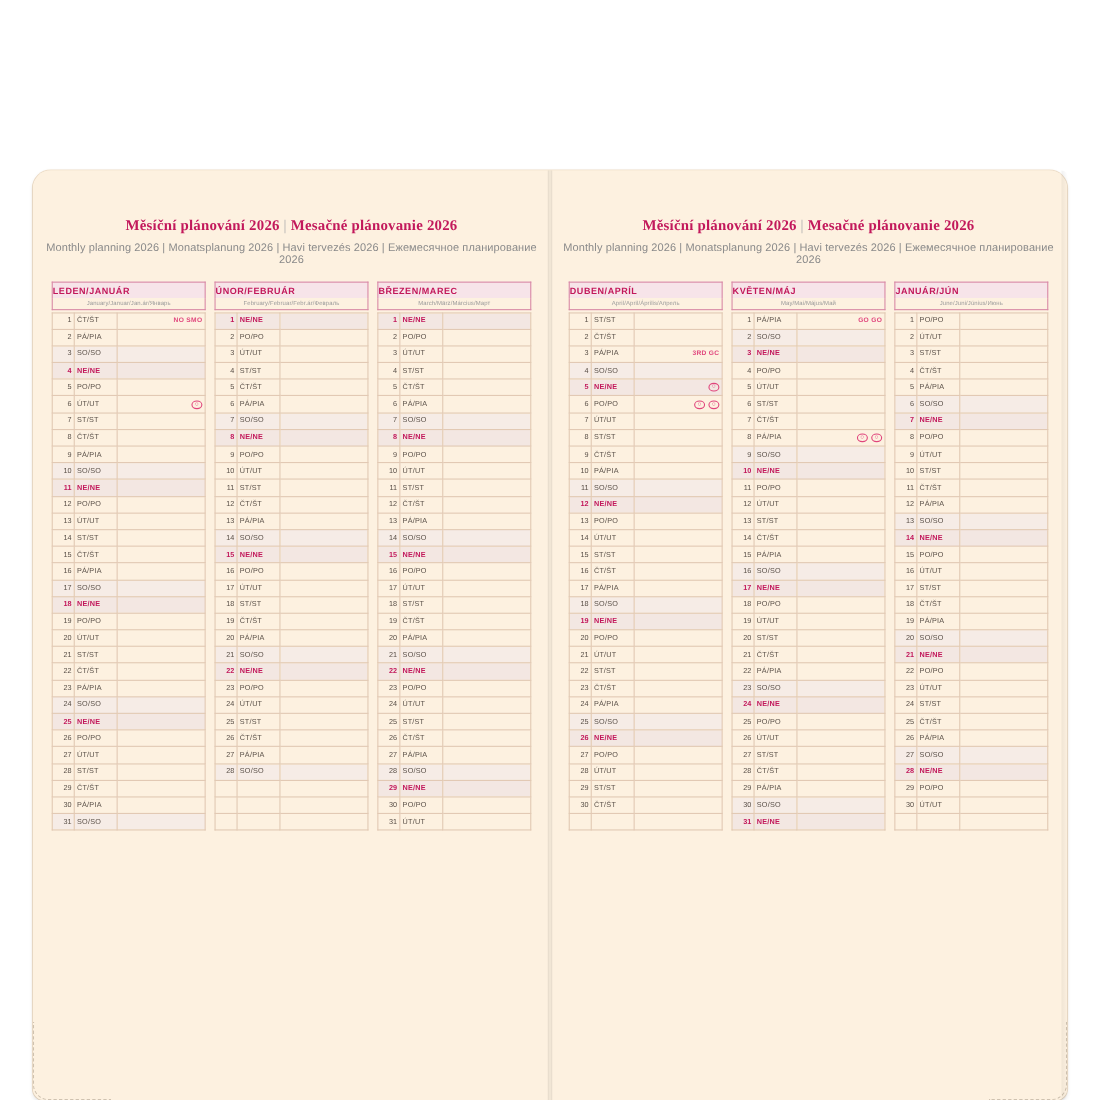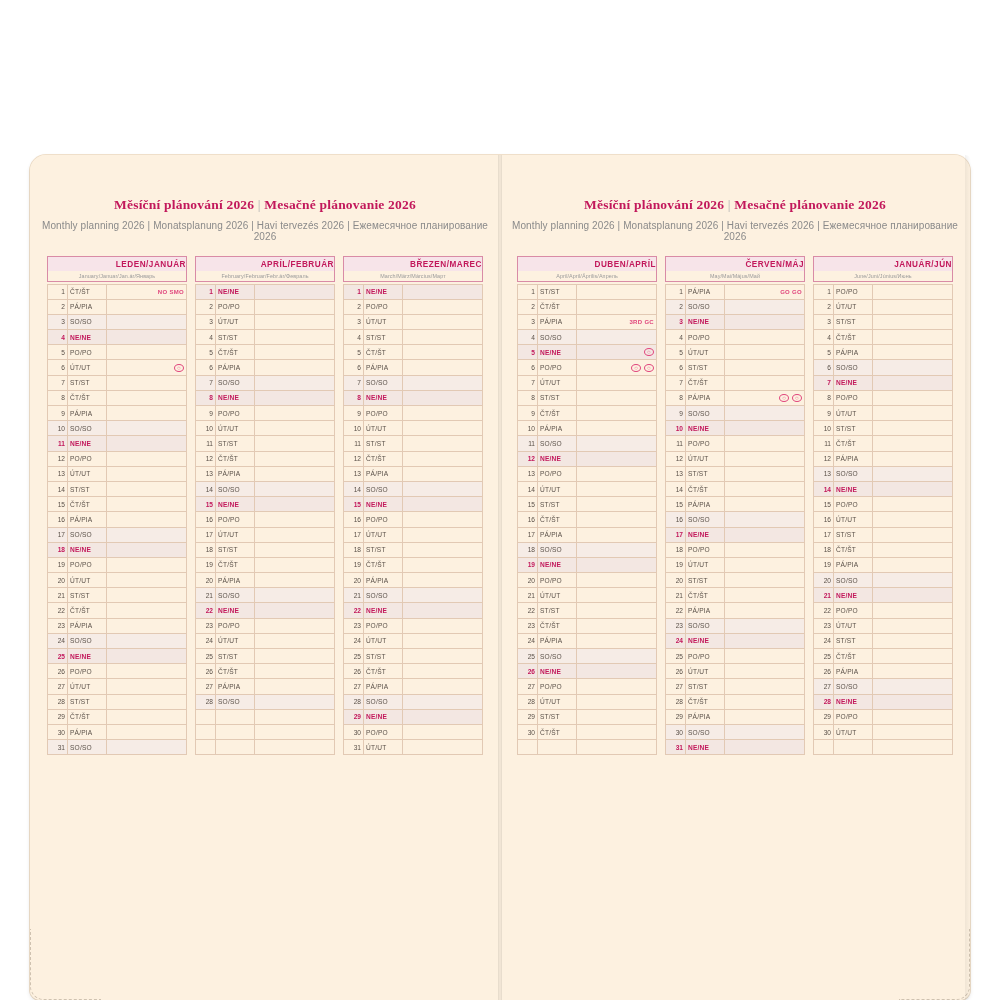--- a/index.html
+++ b/index.html
@@ -50,21 +50,21 @@
   
   .cols{
     display:flex;justify-content:center;gap:8px;
     margin-top:14px;padding:0 16px;
   }
   .month{width:140px;}
   .mhead{
     background:#f7e4e9;
     border:1px solid #d98ba6;
     border-bottom:none;
-    text-align:right;
+    text-align:left;
     color:#c2185b;
     font-weight:bold;
     font-size:8.2px;
     letter-spacing:.5px;
     padding:3px 0 2px;
   }
   .mlangs{
     border:1px solid #d98ba6;
     border-top:none;
     text-align:center;
@@ -295,21 +295,21 @@
                 </tr>
                 <tr class="sat">
                   <td class="num">31</td>
                   <td class="dow">SO/SO</td>
                   <td class="note"></td>
                 </tr>
               </tbody>
             </table>
           </div>
         <div class="month">
-            <div class="mhead">APRÍL/FEBRUÁR</div>
+            <div class="mhead">ÚNOR/FEBRUÁR</div>
             <div class="mlangs">February/Februar/Febr.ár/Февраль</div>
             <table class="days">
               <tbody>
                 <tr class="weekend">
                   <td class="num">1</td>
                   <td class="dow">NE/NE</td>
                   <td class="note"></td>
                 </tr>
                 <tr class="">
                   <td class="num">2</td>
@@ -811,21 +811,21 @@
                 </tr>
                 <tr class="empty">
                   <td class="num"></td>
                   <td class="dow"></td>
                   <td class="note"></td>
                 </tr>
               </tbody>
             </table>
           </div>
         <div class="month">
-            <div class="mhead">ČERVEN/MÁJ</div>
+            <div class="mhead">KVĚTEN/MÁJ</div>
             <div class="mlangs">May/Mai/Május/Май</div>
             <table class="days">
               <tbody>
                 <tr class="">
                   <td class="num">1</td>
                   <td class="dow">PÁ/PIA</td>
                   <td class="note">
                     <span class="noteinner">
                       <span class="mark">GO</span>
                       <span class="mark">GO</span>

